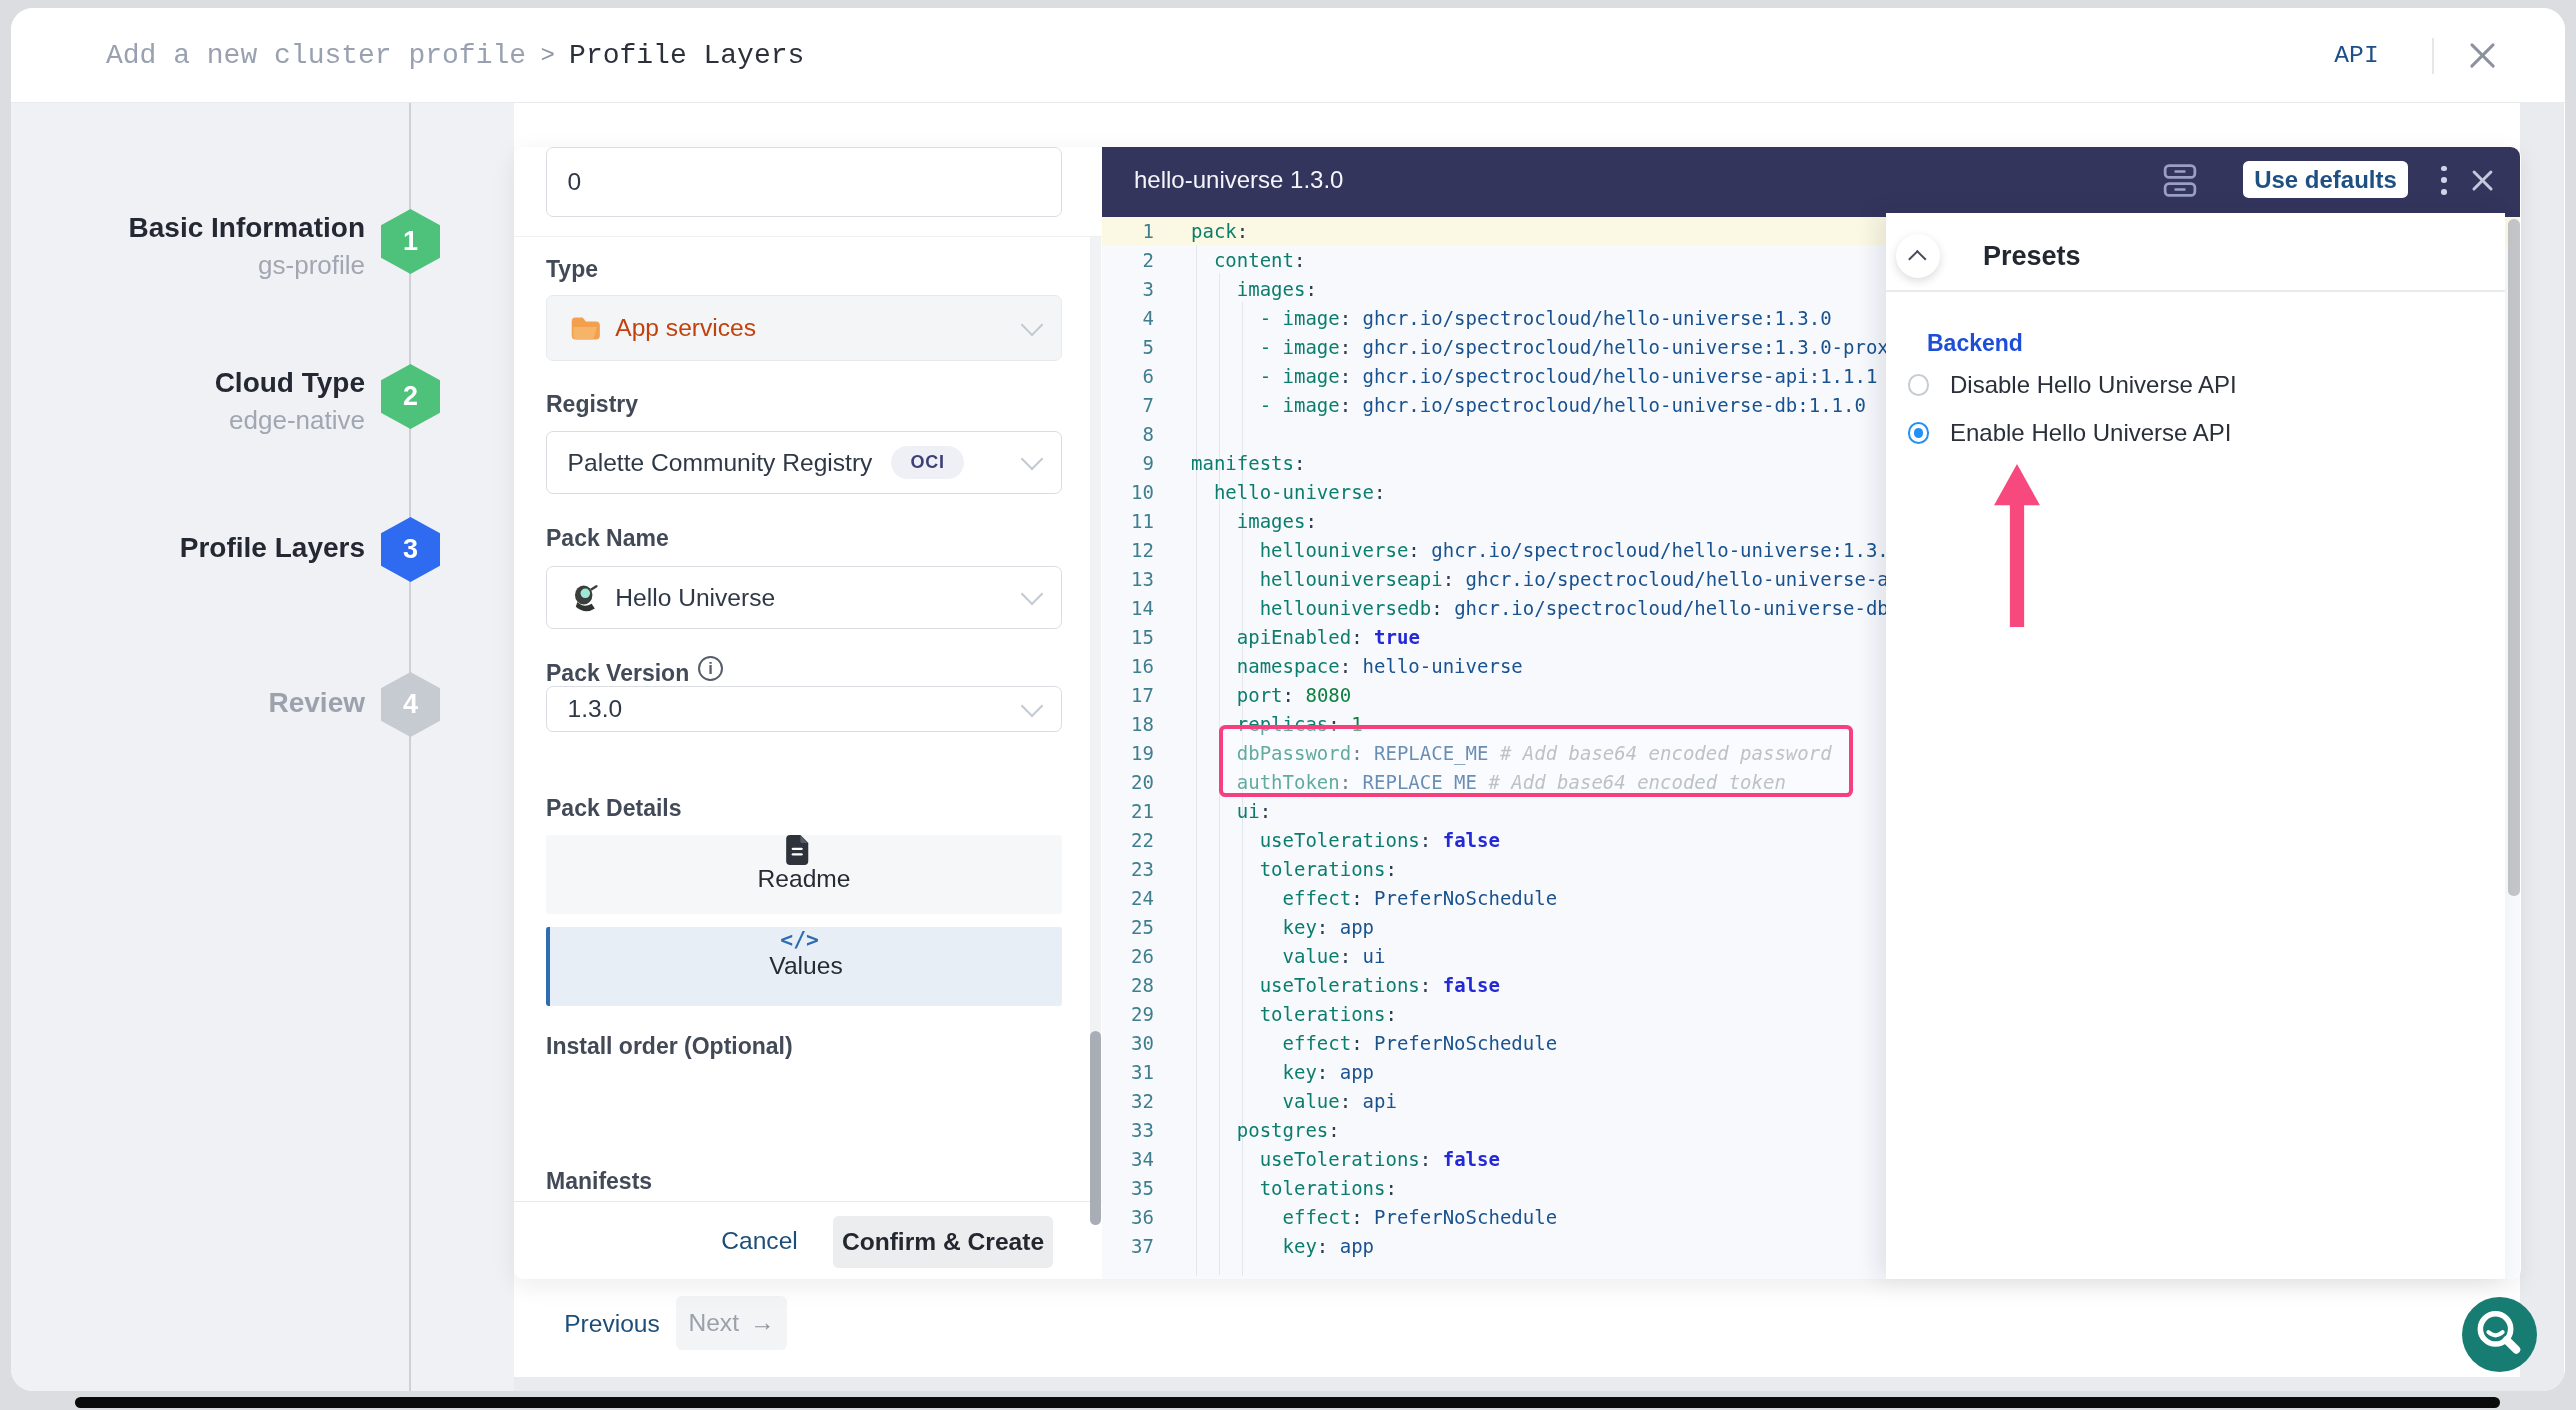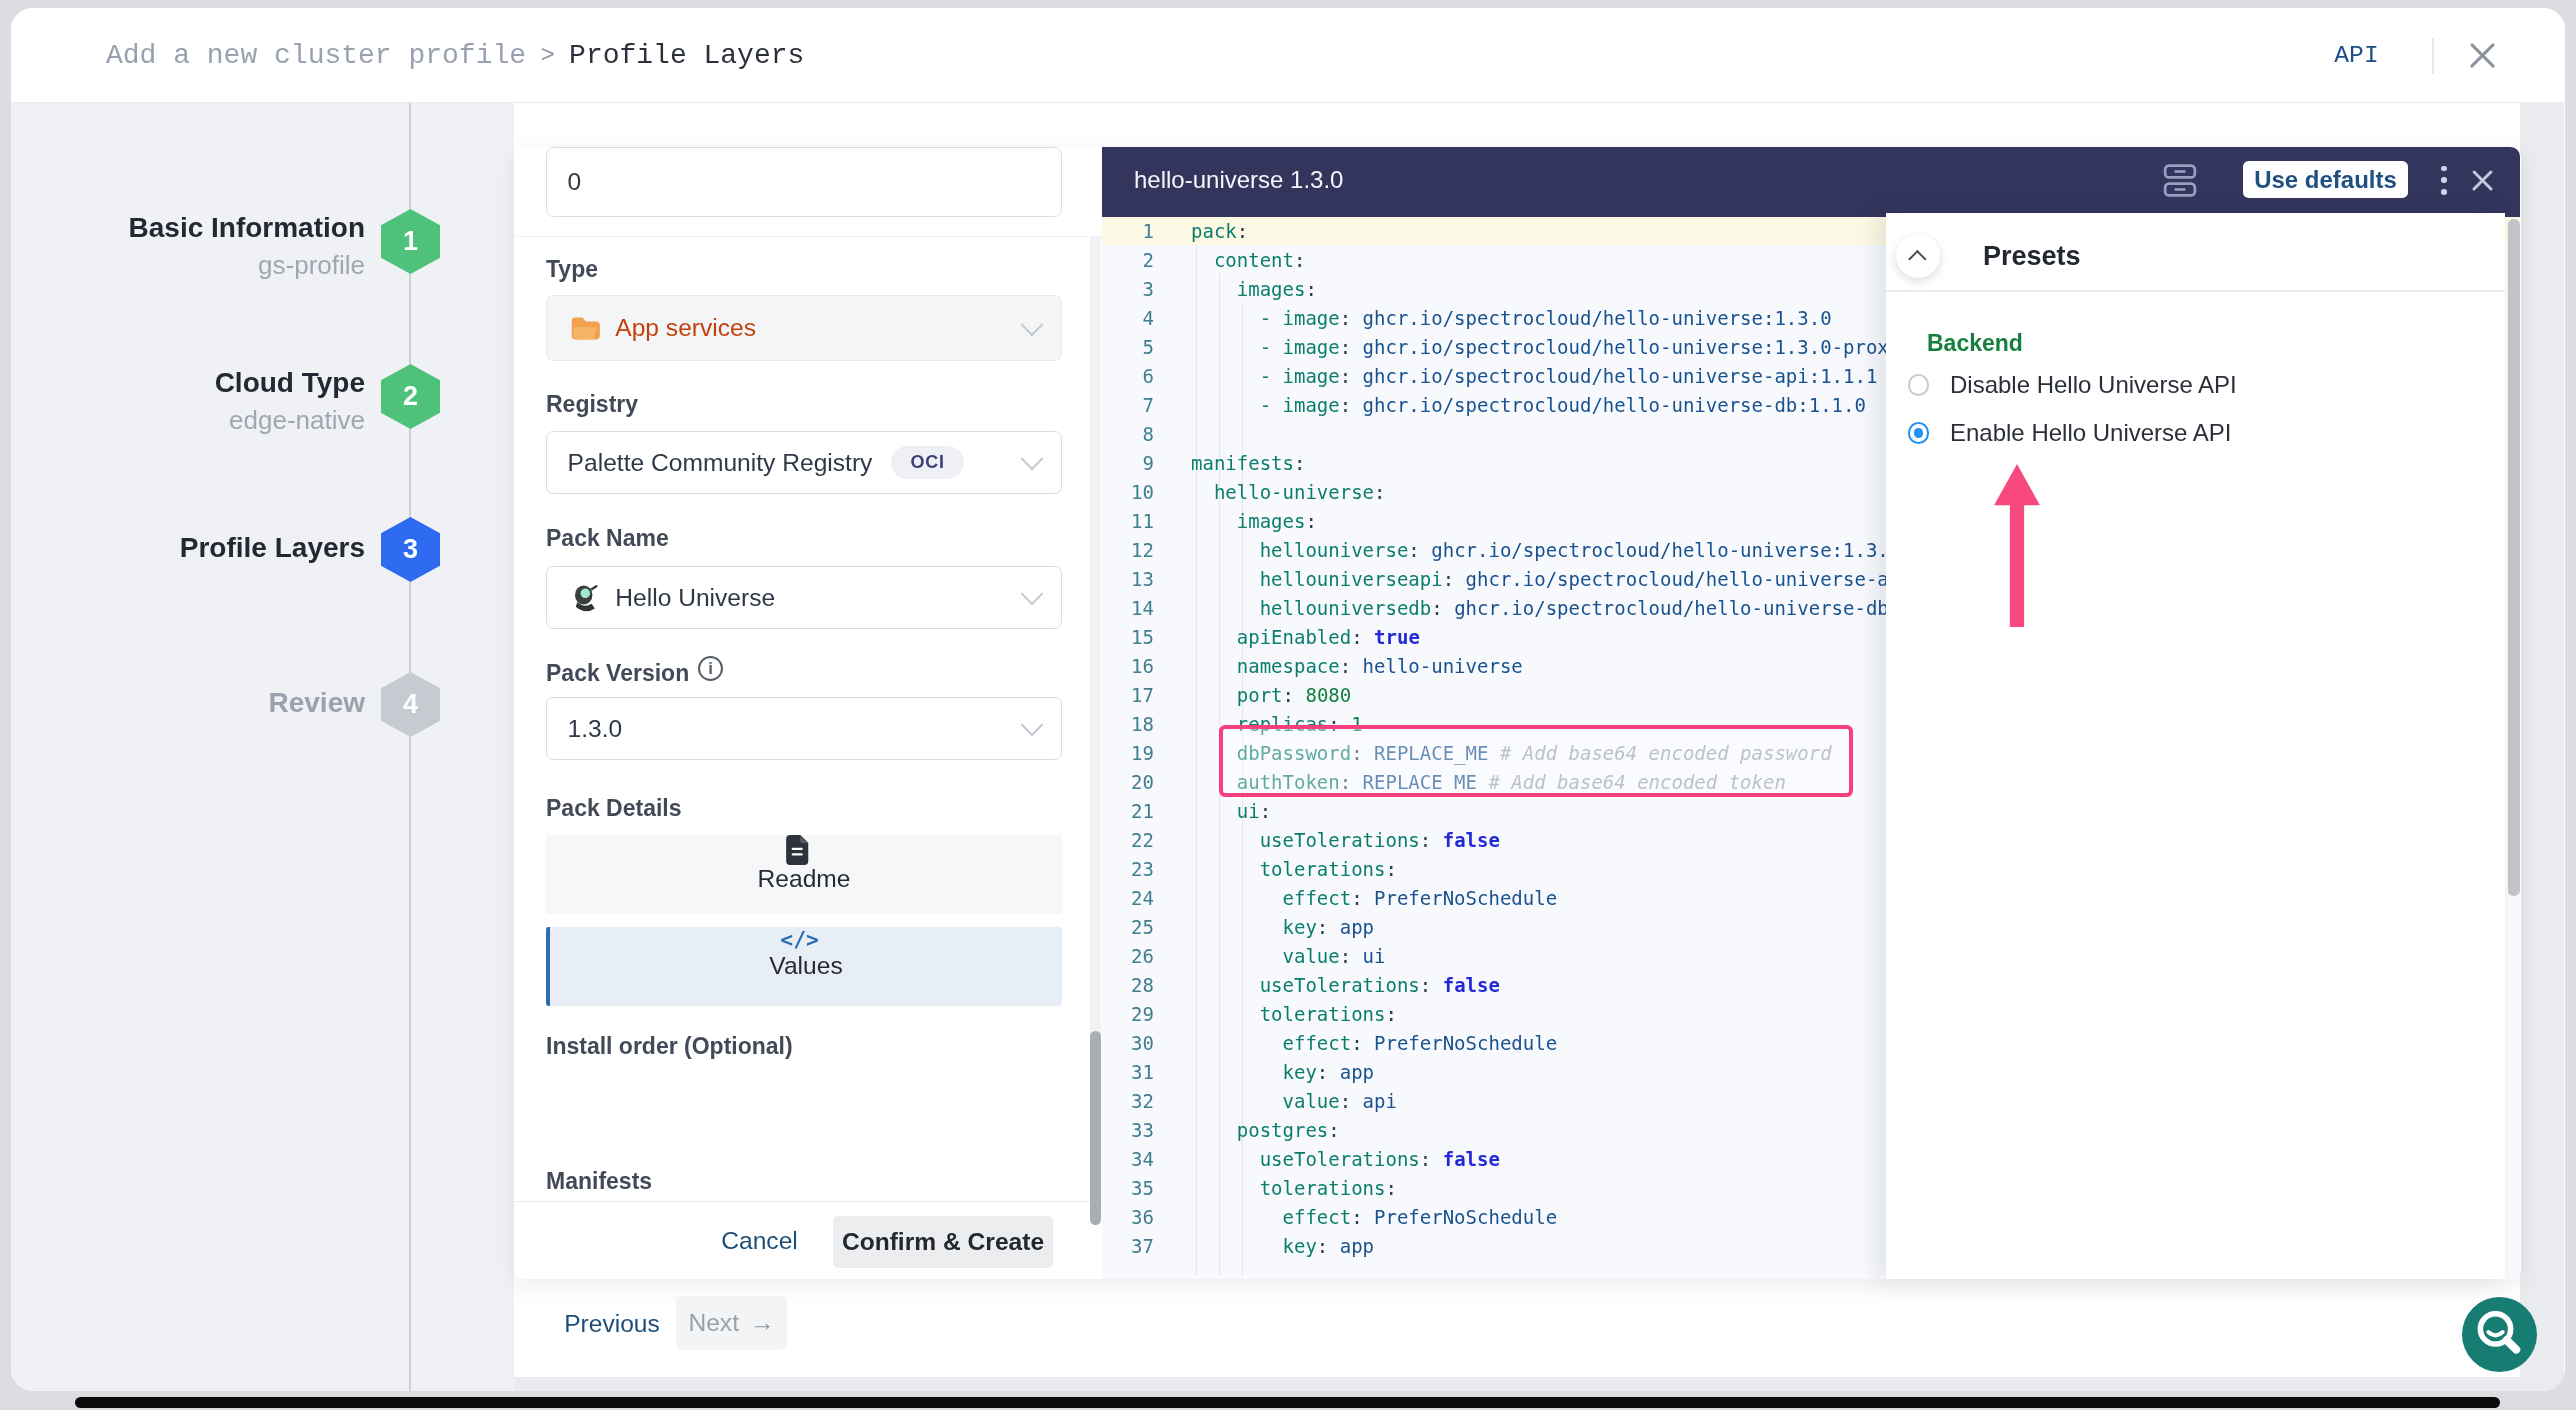--- a/index.html
+++ b/index.html
@@ -97,21 +97,21 @@
   #hl-box { position:absolute; border:4px solid #f5407d; border-radius:6.3px; background:rgba(255,255,255,.35); pointer-events:none; }
 
   
   #presets-panel { position:absolute; left:1372px; top:66px; width:619px; height:1066px; background:#fff;
                    box-shadow:-9.5px 0 22px rgba(20,25,35,.10); z-index:4; }
   #presets-collapse { position:absolute; left:9.5px; top:21.4px; width:44px; height:44px; border-radius:50%; background:#fff;
                       box-shadow:0 3.2px 9.5px rgba(0,0,0,.14); display:flex; align-items:center; justify-content:center; cursor:pointer; }
   #presets-collapse .chev-up { width:12.7px; height:12.7px; border-right:2.4px solid #464c59; border-bottom:2.4px solid #464c59; transform:rotate(225deg); margin-top:6.3px; }
   #presets-title { position:absolute; left:97px; top:0; height:87px; display:flex; align-items:center; font-size:27px; font-weight:600; color:#23272f; }
   #presets-divider { position:absolute; left:0; top:77px; width:100%; height:1.6px; background:#e9eaec; }
-  #backend-label { position:absolute; left:41px; top:117px; font-size:23px; font-weight:600; color:#15803d; }
+  #backend-label { position:absolute; left:41px; top:117px; font-size:23px; font-weight:600; color:#1d4ed8; }
   .preset-row { position:absolute; left:22px; height:48px; display:flex; align-items:center; gap:20.6px; cursor:pointer; }
   .radio { width:21.4px; height:21.4px; border-radius:50%; border:2.4px solid #c7ccd4; background:#fff; position:relative; flex:none; }
   .radio.on { border-color:#2191f2; }
   .radio.on::after { content:""; position:absolute; inset:4px; border-radius:50%; background:#2191f2; }
   .preset-label { font-size:24px; color:#2a2f39; white-space:nowrap; }
   #annot-arrow { position:absolute; left:108px; top:251px; }
 
   #modal-scroll-thumb { position:absolute; left:1994px; top:72px; width:12px; height:677px; background:#c3c5c9; border-radius:5.6px; }
 
   
@@ -210,21 +210,21 @@
           <path d="M8 24 q8 8 18 2 l4 6 q-12 8 -24 -2 z" fill="#2f3431"></path>
           <path d="M26 8 l6 -4" stroke="#3a3f3c" stroke-width="3" stroke-linecap="round"></path>
         </svg>
       </span>
       <span class="f-val">Hello Universe</span>
       <span class="chev"></span>
     </div>
 
     <div class="f-label" style="top:513px">Pack Version</div>
     <div id="pv-info">i</div>
-    <div class="f-select" style="top:550px;height:63px">
+    <div class="f-select" style="top:539px;height:46px">
       <span class="f-val">1.3.0</span>
       <span class="chev"></span>
     </div>
 
     <div class="f-label" style="top:648px">Pack Details</div>
     <div>
         <div class="pd-row" style="top: 688px;">
           <span class="ficon">
             <svg width="24" height="30" viewBox="0 0 30 38">
               <path d="M5 0 h13 l10 10 v23 q0 5 -5 5 H5 q-5 0 -5 -5 V5 q0 -5 5 -5 z" fill="#2e323b"></path>

